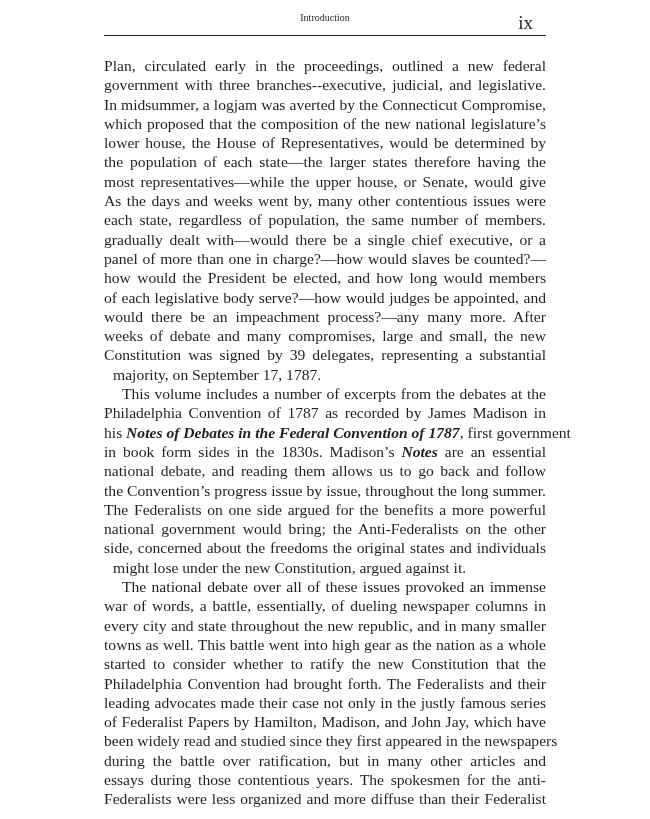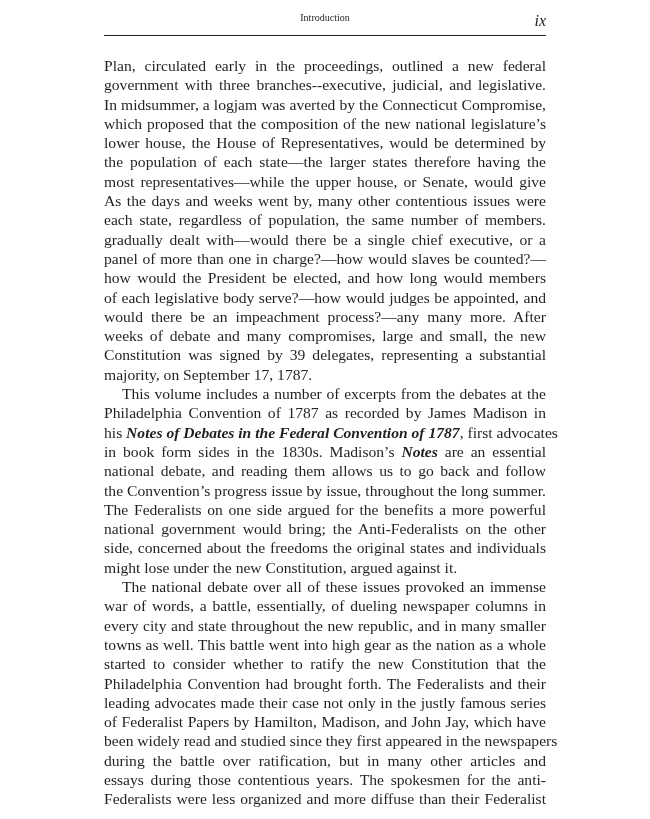--- a/index.html
+++ b/index.html
@@ -1,24 +1,24 @@
 <!DOCTYPE html>
 <html><head>
 <meta charset="utf-8">
 <style>
   html, body { margin: 0; padding: 0; background: #ffffff; }
   body { width: 650px; height: 819px; position: relative; overflow: hidden; }
   .page { position: absolute; left: 104px; top: 0; width: 442px; color: #231f20;
           font-family: "Liberation Serif", "DejaVu Serif", serif; }
   .running-head { position: relative; height: 35px; border-bottom: 1.5px solid #231f20; }
   .running-title { position: absolute; left: 0; right: 0; top: 12px; text-align: center; font-size: 10px; }
-  .folio { position: absolute; right: 0; top: 12px; font-size: 16px; font-style: italic; }
+  .folio { position: absolute; right: 13px; top: 12px; font-size: 19px; }
   .body-text { margin-top: 20px; font-size: 15.6px; line-height: 19.3px; }
   .line { display: block; white-space: nowrap; text-align: justify; text-align-last: justify; height: 19.3px; }
-  .line.last { text-align-last: left; }
+  .line.last { text-align-last: left; margin-left: 9px; }
   .line.indent { padding-left: 18px; }
   .it { font-style: italic; font-weight: bold; }
 </style>
 </head>
 <body>
 
 <div class="page">
   <div class="running-head">
     <span class="running-title">Introduction</span>
     <span class="folio">ix</span>
@@ -39,21 +39,21 @@
         <span class="line"><span>how would the President be elected, and how long would members</span></span>
         <span class="line"><span>of each legislative body serve?—how would judges be appointed, and</span></span>
         <span class="line"><span>would there be an impeachment process?—any many more. After</span></span>
         <span class="line"><span>weeks of debate and many compromises, large and small, the new</span></span>
         <span class="line"><span>Constitution was signed by 39 delegates, representing a substantial</span></span>
         <span class="line last"><span>majority, on September 17, 1787.</span></span>
       </div>
       <div>
         <span class="line indent"><span>This volume includes a number of excerpts from the debates at the</span></span>
         <span class="line"><span>Philadelphia Convention of 1787 as recorded by James Madison in</span></span>
-        <span class="line"><span>his </span><span class="it">Notes of Debates in the Federal Convention of 1787</span><span>, first advocates</span></span>
+        <span class="line"><span>his </span><span class="it">Notes of Debates in the Federal Convention of 1787</span><span>, first government</span></span>
         <span class="line"><span>in book form sides in the 1830s. Madison’s </span><span class="it">Notes</span><span> are an essential</span></span>
         <span class="line"><span>national debate, and reading them allows us to go back and follow</span></span>
         <span class="line"><span>the Convention’s progress issue by issue, throughout the long summer.</span></span>
         <span class="line"><span>The Federalists on one side argued for the benefits a more powerful</span></span>
         <span class="line"><span>national government would bring; the Anti-Federalists on the other</span></span>
         <span class="line"><span>side, concerned about the freedoms the original states and individuals</span></span>
         <span class="line last"><span>might lose under the new Constitution, argued against it.</span></span>
       </div>
       <div>
         <span class="line indent"><span>The national debate over all of these issues provoked an immense</span></span>

